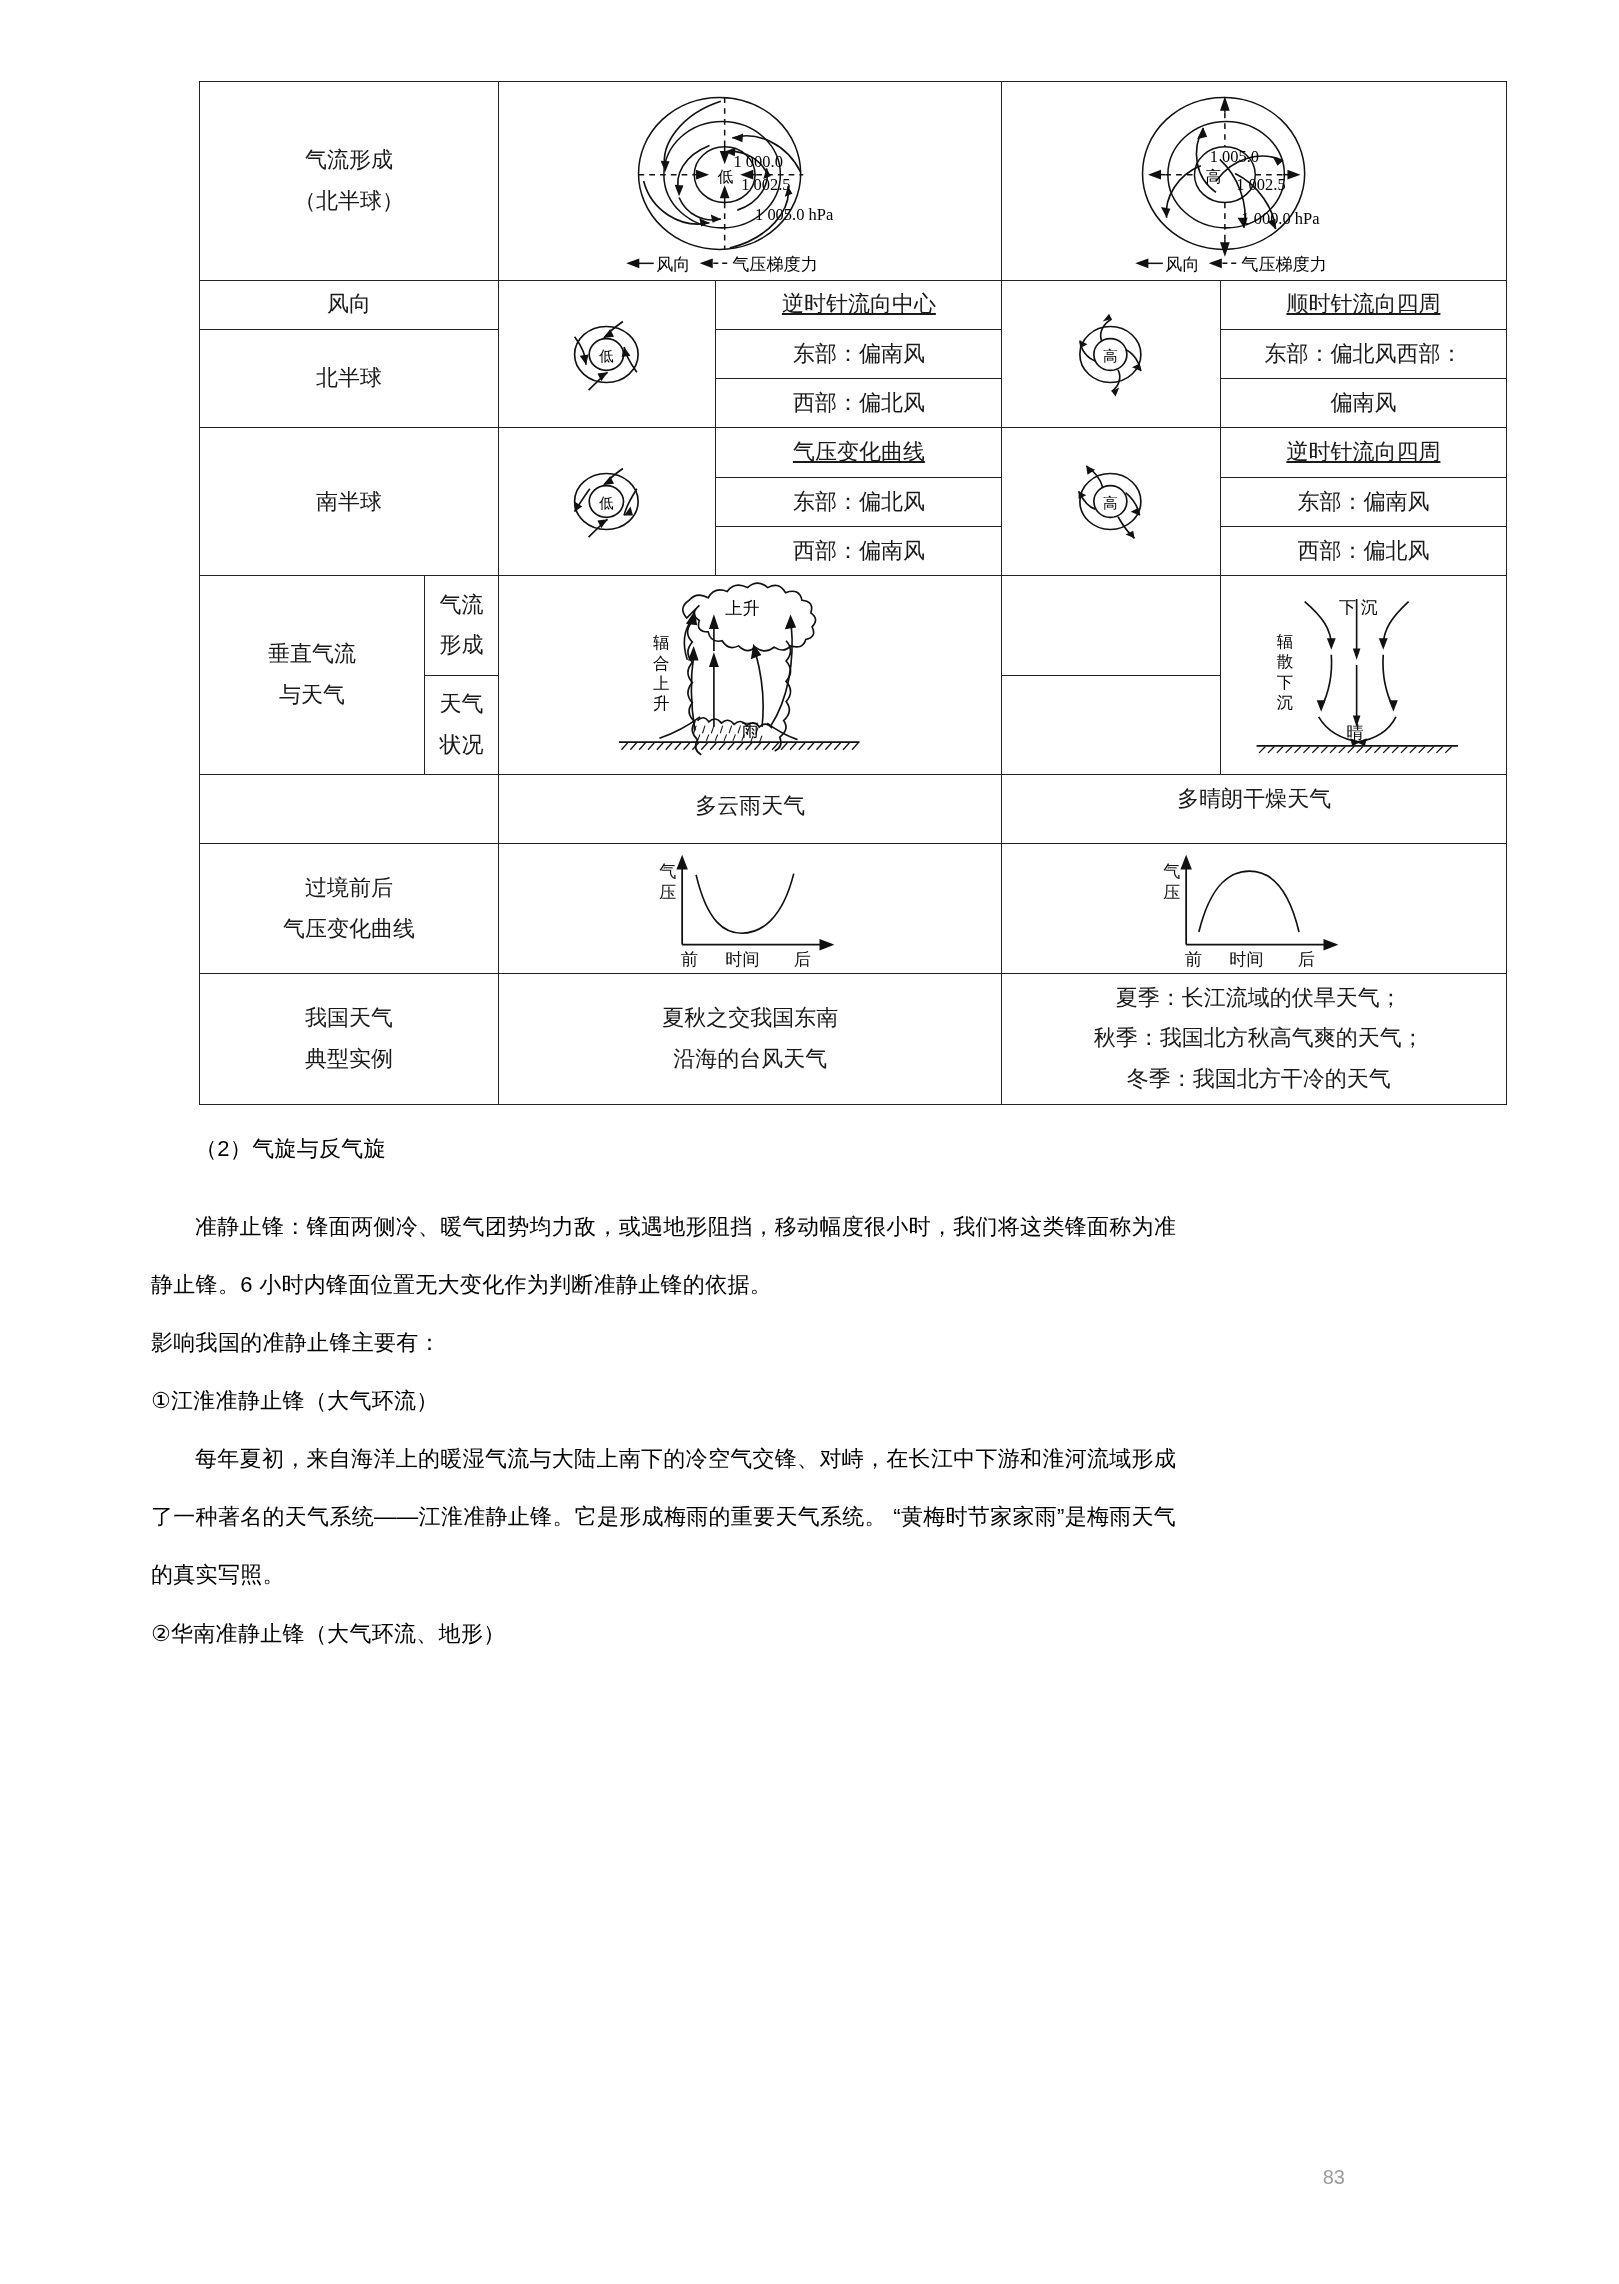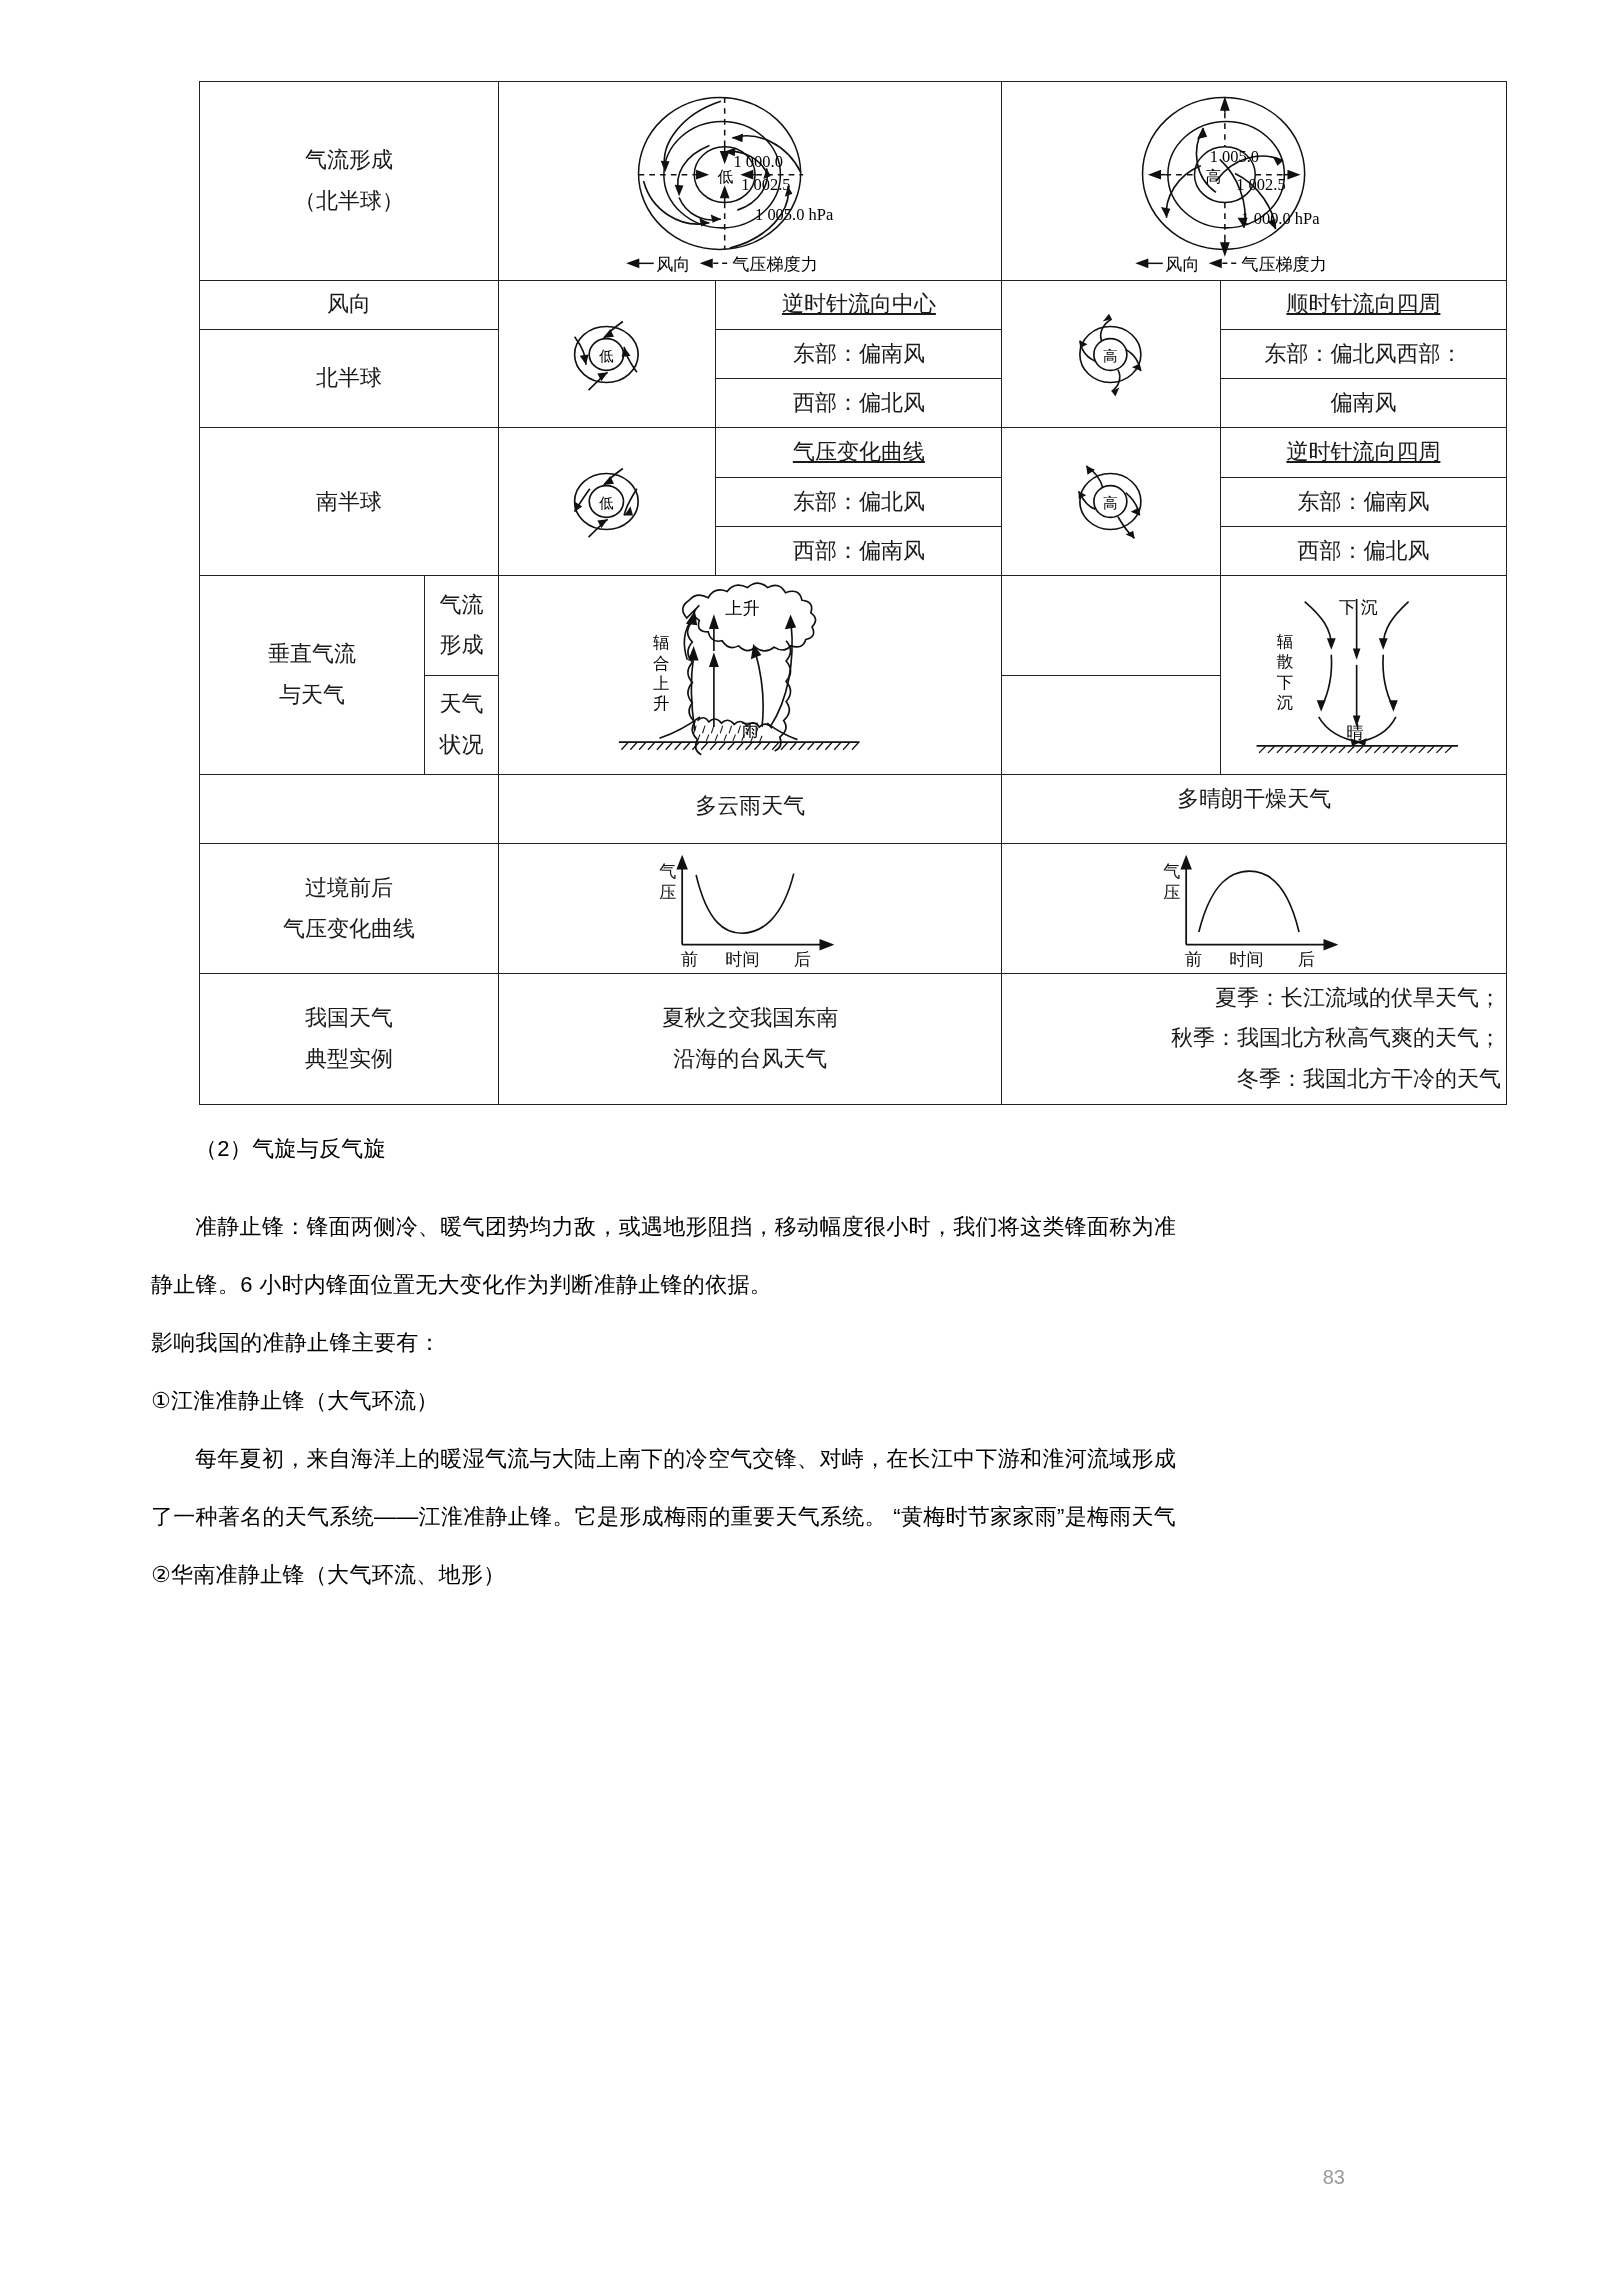--- a/index.html
+++ b/index.html
@@ -593,37 +593,38 @@
 
     <tr>
       <td colspan="2" class="rowlabel">
         <div>我国天气</div>
         <div>典型实例</div>
       </td>
       <td colspan="2" class="rowlabel">
         <div>夏秋之交我国东南</div>
         <div>沿海的台风天气</div>
       </td>
-      <td colspan="2" class="rowlabel" style="text-align:right;padding-left:14px;">
+      <td colspan="2" class="rowlabel" style="text-align:center;padding-left:14px;">
         <div>夏季：长江流域的伏旱天气；</div>
         <div>秋季：我国北方秋高气爽的天气；</div>
         <div>冬季：我国北方干冷的天气</div>
       </td>
     </tr>
   </tbody>
       </table>
 
   <div class="gap-sm"></div>
   <p class="para ind">（2）气旋与反气旋</p>
   <div class="gap-sm"></div>
   <p class="para ind">准静止锋：锋面两侧冷、暖气团势均力敌，或遇地形阻挡，移动幅度很小时，我们将这类锋面称为准</p>
   <p class="para">静止锋。6 小时内锋面位置无大变化作为判断准静止锋的依据。</p>
   <p class="para">影响我国的准静止锋主要有：</p>
   <p class="para">①江淮准静止锋（大气环流）</p>
   <p class="para ind">每年夏初，来自海洋上的暖湿气流与大陆上南下的冷空气交锋、对峙，在长江中下游和淮河流域形成</p>
   <p class="para">了一种著名的天气系统——江淮准静止锋。它是形成梅雨的重要天气系统。 “黄梅时节家家雨”是梅雨天气</p>
+  <p class="para">的真实写照。</p>
   <p class="para">②华南准静止锋（大气环流、地形）</p>
 
  </div>
 
  <div class="pageno">83</div>
 </div>
 
 
 </body></html>

